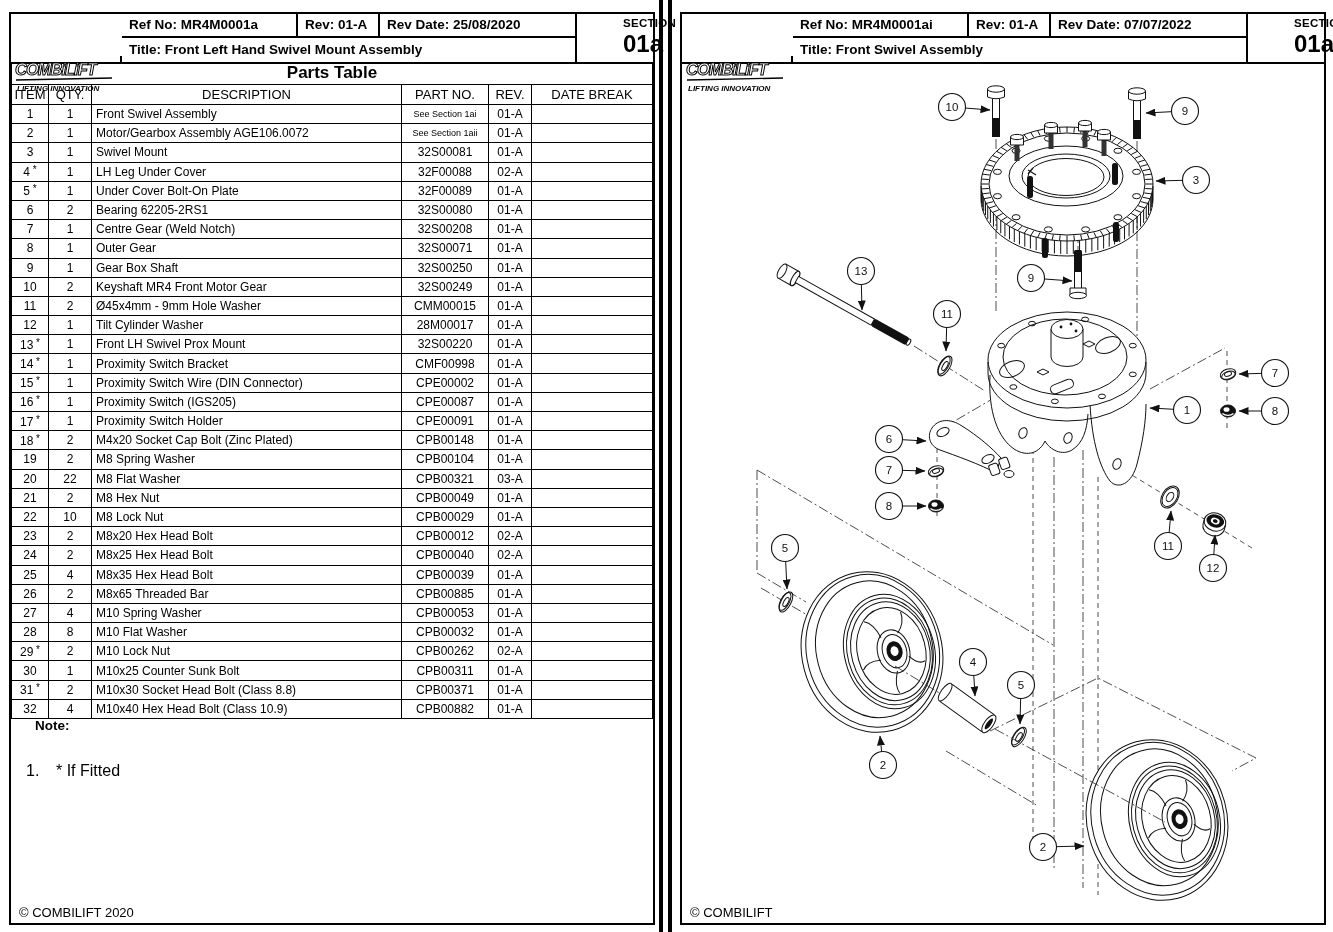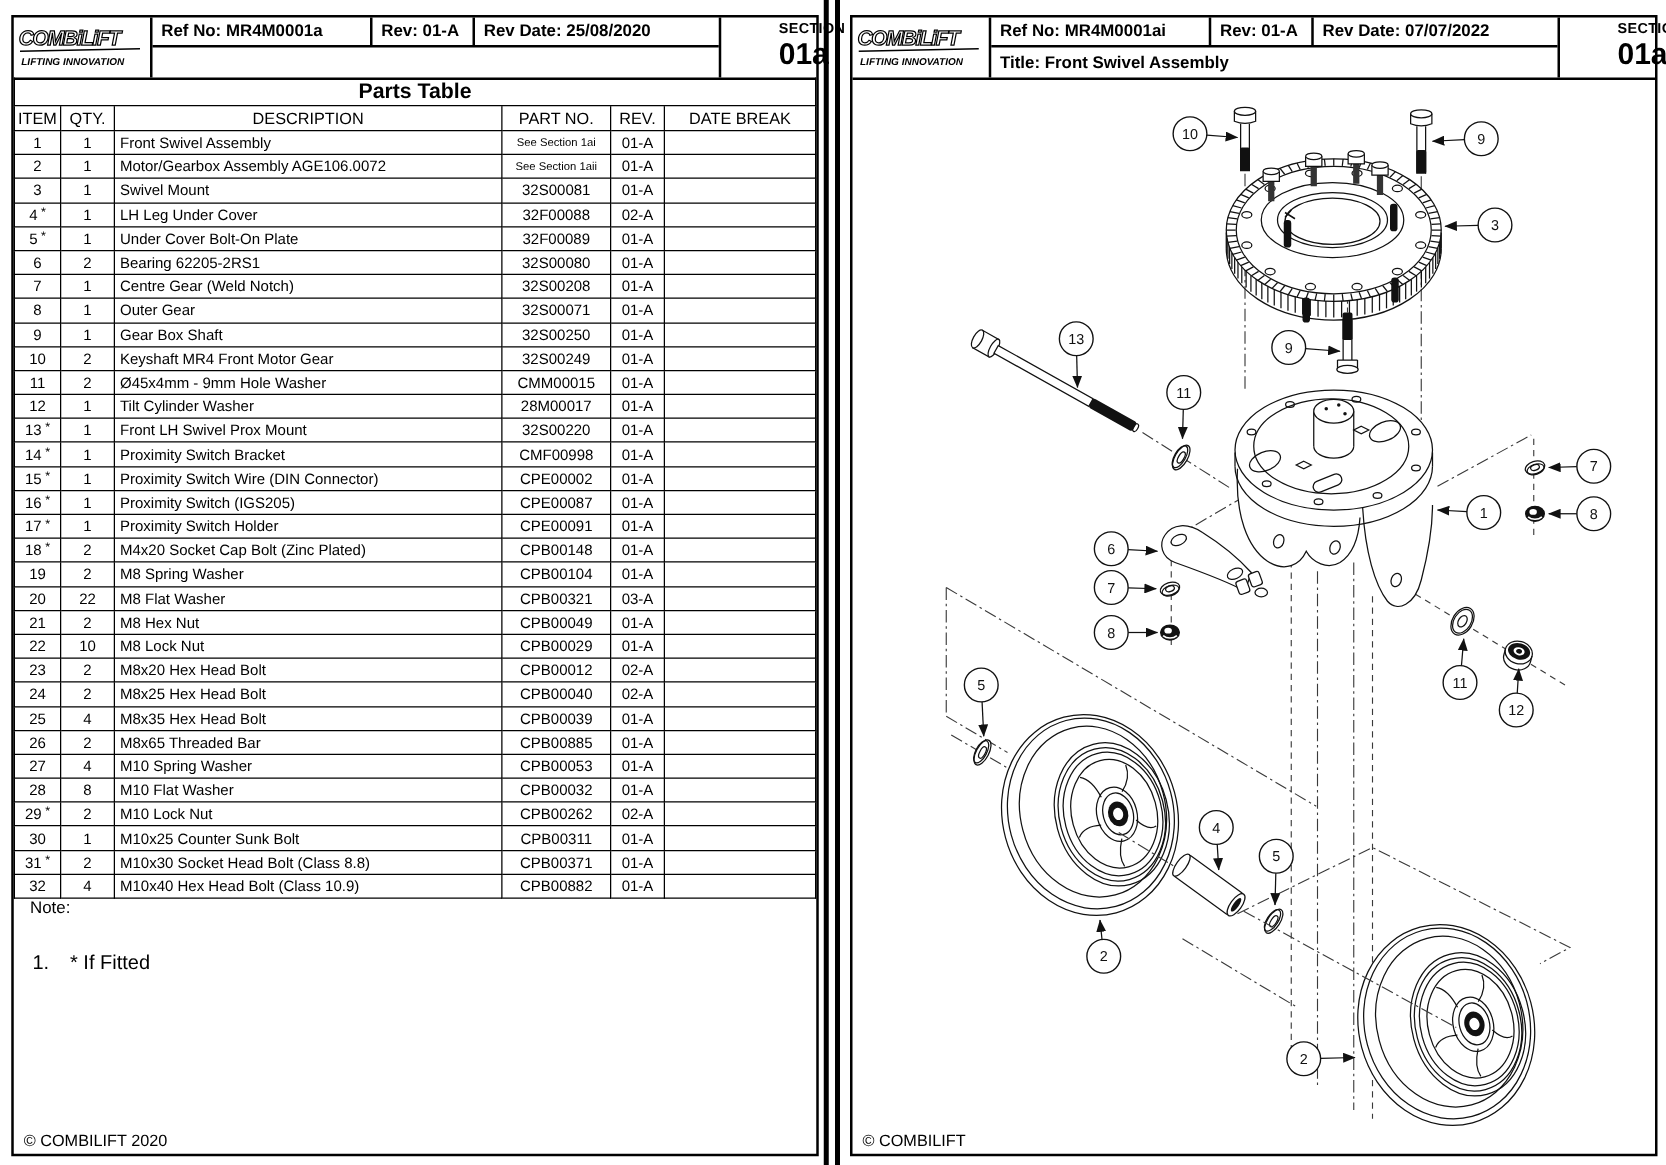--- a/index.html
+++ b/index.html
@@ -8,22 +8,22 @@
   .page{position:absolute;top:12px;width:646px;height:913px;background:#fff;
         border:2px solid #000;box-sizing:border-box;}
   #page-left{left:9px;}
   #page-right{left:680px;}
   .divider{position:absolute;top:0;width:4px;height:932px;background:#000;}
   #divider-1{left:659px;} #divider-2{left:668px;}
 
   
   .hdr{position:absolute;left:0;top:0;right:0;height:50px;border-bottom:2px solid #000;
        display:flex;box-sizing:border-box;}
-  .logo-cell{width:111px;border-right:2px solid #000;display:flex;align-items:center;
-             justify-content:center;box-sizing:border-box;}
+  .logo-cell{width:111px;border-right:2px solid #000;display:flex;
+             justify-content:center;box-sizing:border-box;margin-top:42px;}
   .mid-cell{flex:1;display:flex;flex-direction:column;min-width:0;}
   .hdr-row1{height:24px;border-bottom:2px solid #000;display:flex;box-sizing:border-box;}
   .ref-cell{width:176px;border-right:2px solid #000;box-sizing:border-box;}
   .rev-cell{width:82px;border-right:2px solid #000;box-sizing:border-box;}
   .date-cell{flex:1;}
   .hdr-row2{flex:1;display:flex;align-items:center;}
   .hdr-txt{font-weight:bold;font-size:13.5px;line-height:22px;padding-left:7px;
            white-space:nowrap;overflow:hidden;}
   .sec-cell{width:78px;border-left:2px solid #000;box-sizing:border-box;text-align:left;padding-left:46px;}
   .sec-label{font-weight:bold;font-size:11.5px;letter-spacing:.3px;margin-top:3px;}
@@ -34,21 +34,21 @@
   table{width:100%;border-collapse:collapse;table-layout:fixed;}
   th,td{border:1px solid #000;overflow:hidden;white-space:nowrap;}
   tr.cap th{border-top:none;font-size:17px;font-weight:bold;height:19px;}
   tr.colhead th{font-weight:normal;font-size:13px;height:17px;}
   tbody td{font-size:12px;height:18.2px;padding:0;}
   .c-item,.c-qty,.c-rev,.c-part{text-align:center;}
   .c-desc{text-align:left;padding:0 0 0 4px;}
   .small-part{font-size:9px;}
   .star{font-size:10px;vertical-align:3px;}
 
-  .note-label{position:absolute;left:13px;top:704px;font-size:13.5px;}
+  .note-label{position:absolute;left:24px;top:704px;font-size:13.5px;font-weight:bold;}
   .note-line{position:absolute;left:15px;top:748px;font-size:16px;}
   .note-num{display:inline-block;width:30px;}
   .pfoot{position:absolute;left:8px;bottom:3px;font-size:13px;}
 
   #diag{position:absolute;left:2px;top:48px;}
   .dd{stroke-dasharray:10 3 2 3;}
   .dsh{stroke-dasharray:5 4;}
   .balloon-text{font-size:11.5px;fill:#111;}
 </style>
 </head>
@@ -61,20 +61,23 @@
         <text x="1" y="19" font-family="Liberation Sans, sans-serif" font-size="16.5" font-weight="bold" font-style="italic" letter-spacing="-1" fill="#fff" stroke="#000" stroke-width="1">COMBiLiFT</text>
         <line x1="2" y1="24" x2="98" y2="22" stroke="#000" stroke-width="1.4"></line>
         <text x="3" y="35" font-family="Liberation Sans, sans-serif" font-size="8" font-weight="bold" font-style="italic" fill="#000">LIFTING INNOVATION</text>
       </svg>
     </div>
     <div class="mid-cell">
       <div class="hdr-row1">
         <div class="ref-cell hdr-txt">Ref No: MR4M0001a</div>
         <div class="rev-cell hdr-txt">Rev: 01-A</div>
         <div class="date-cell hdr-txt">Rev Date: 25/08/2020</div>
+      </div>
+      <div class="hdr-row2">
+        <div class="hdr-txt">Title: Front Left Hand Swivel Mount Assembly</div>
       </div>
     </div>
     <div class="sec-cell">
       <div class="sec-label">SECTION</div>
       <div class="sec-code">01a</div>
     </div>
   </div>
 
   <div class="tbl-wrap">
     <table>

